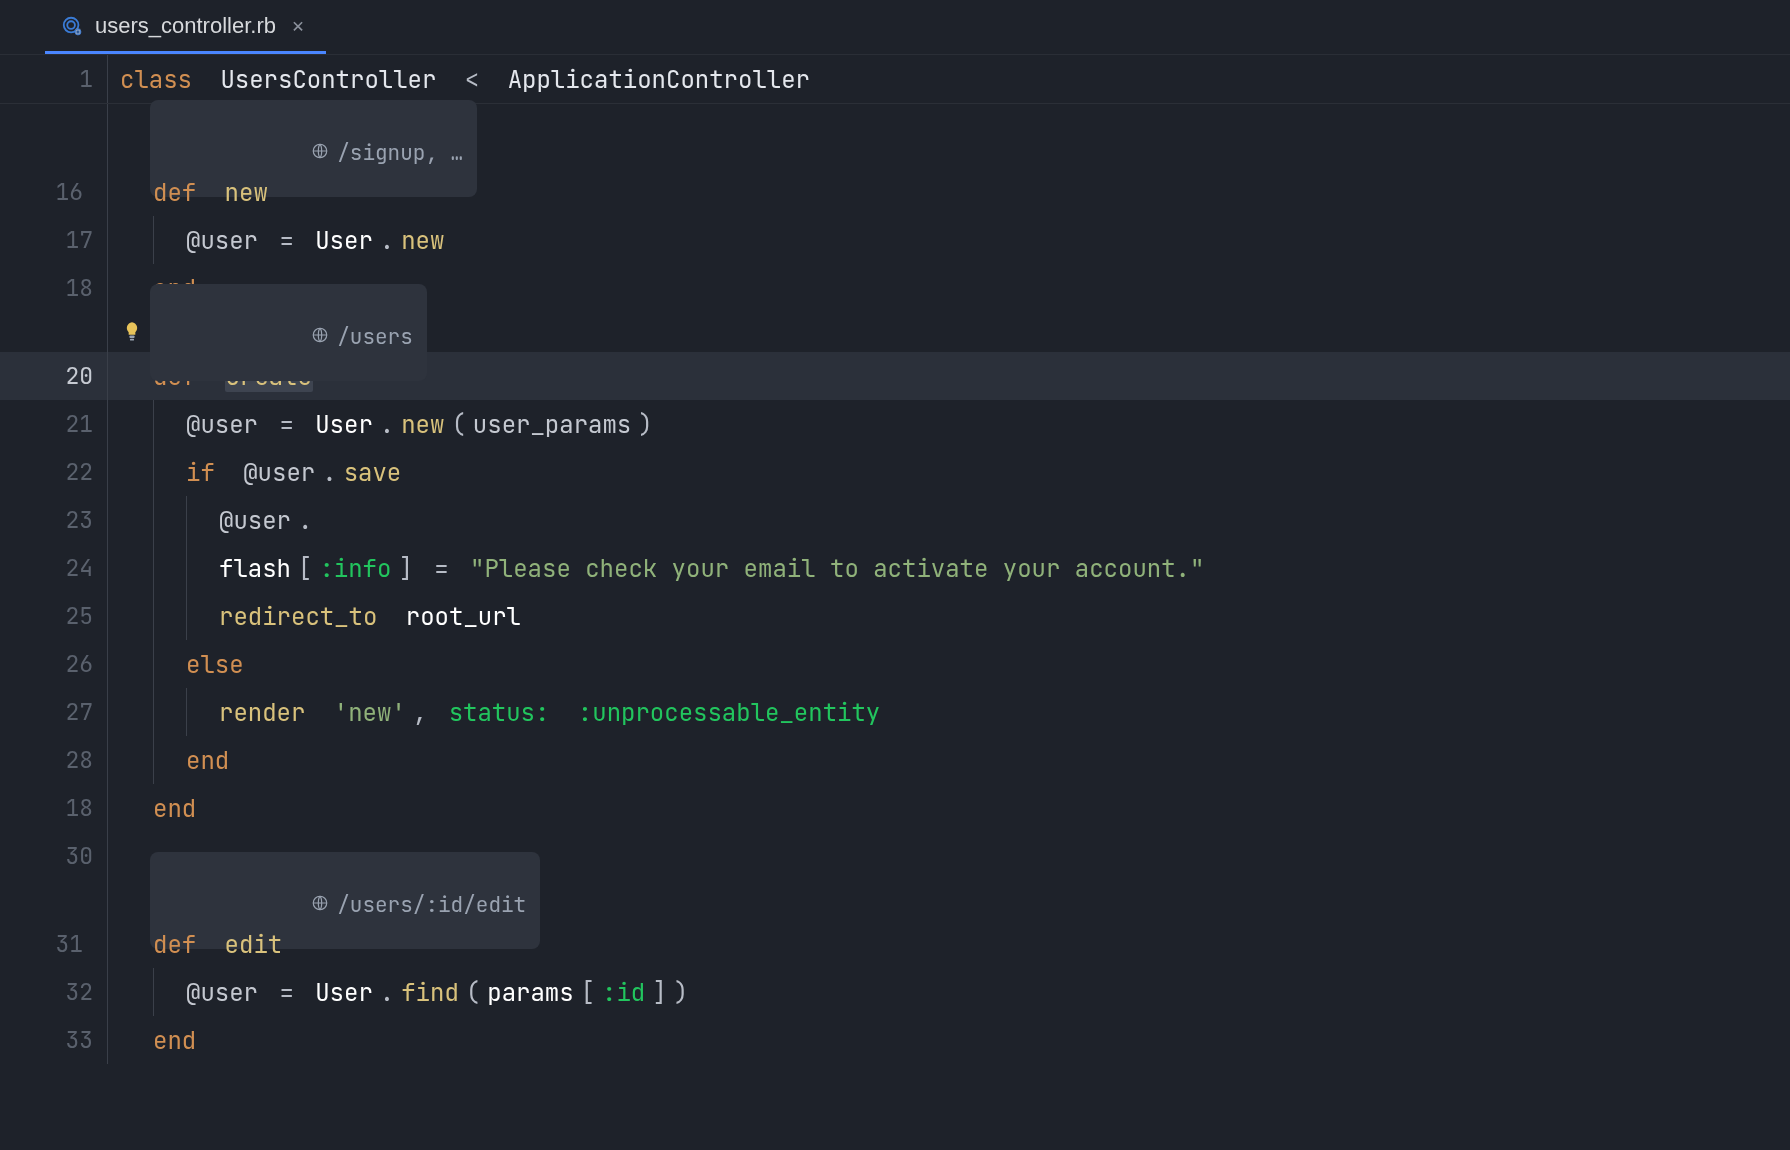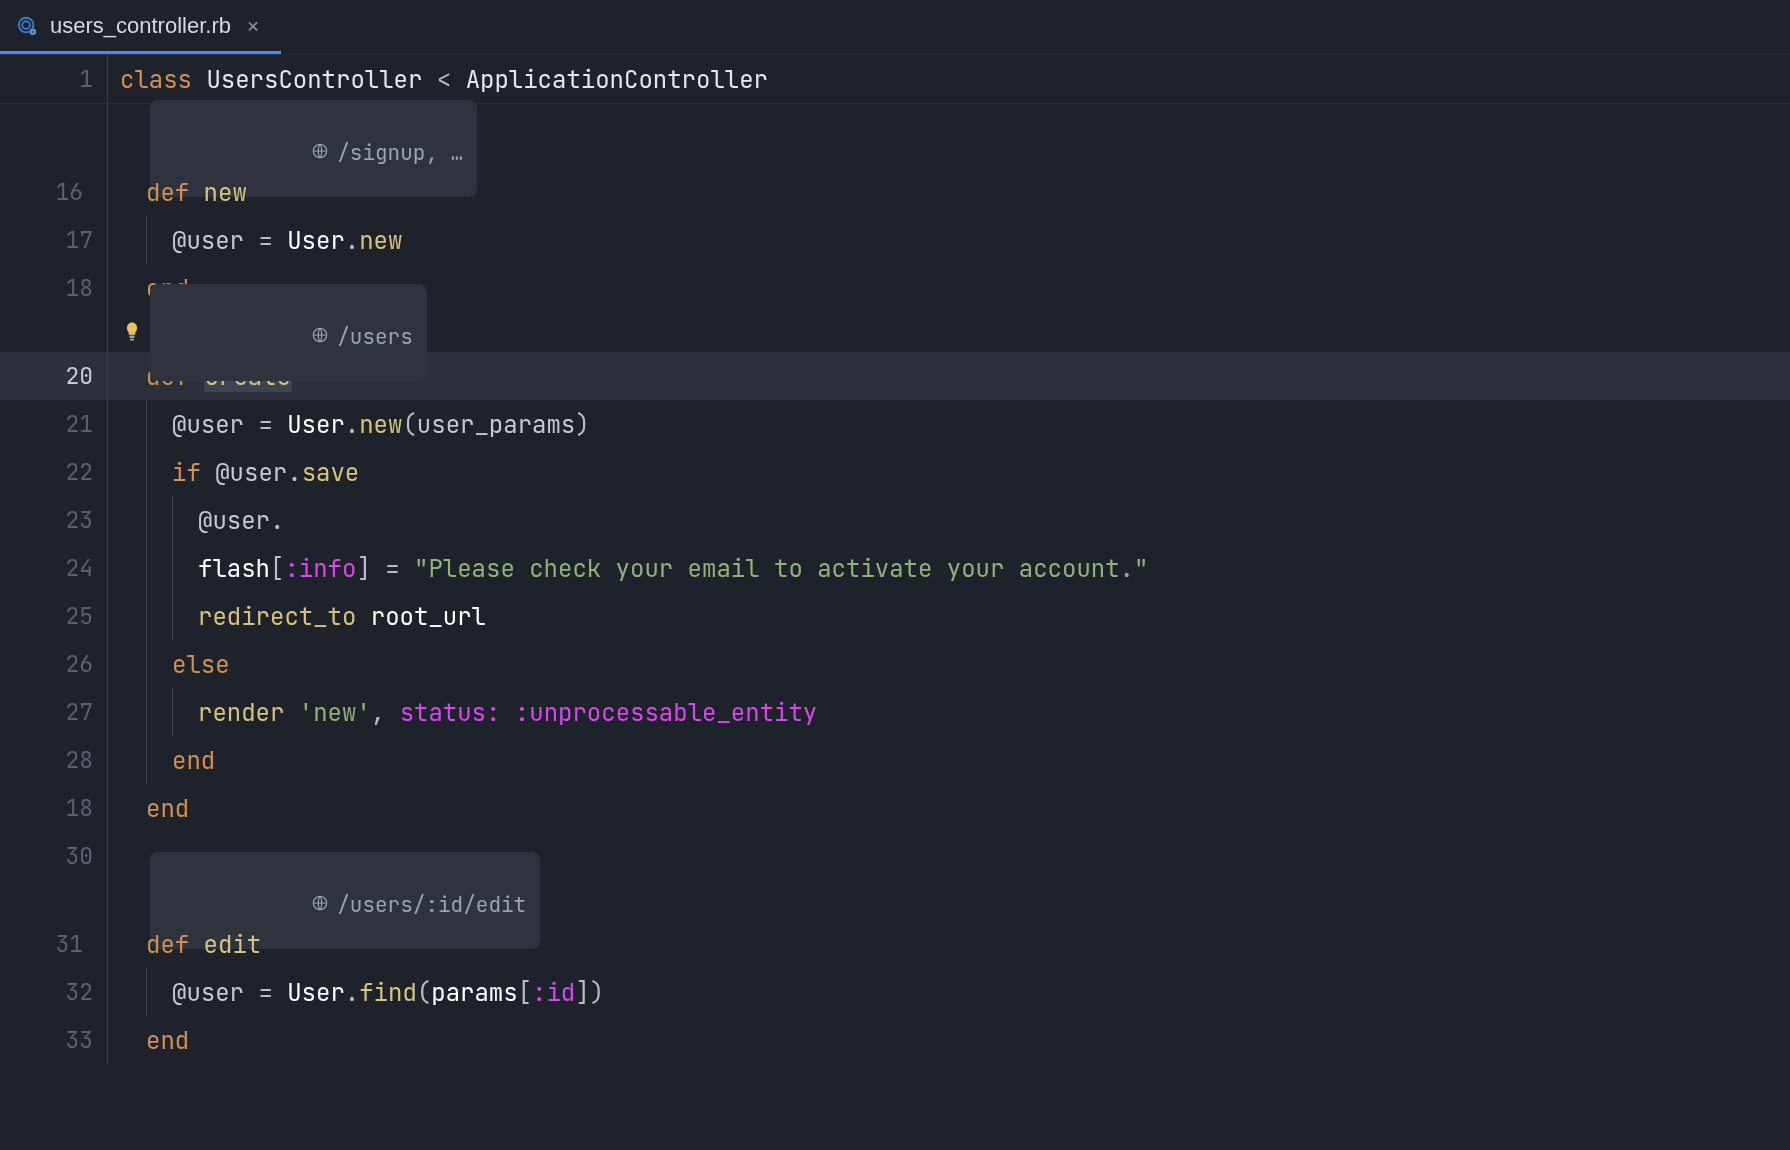--- a/index.html
+++ b/index.html
@@ -10,20 +10,21 @@
     font-size: 24px;
     color: #c0c5ce;
   }
 
   
   .tabbar {
     height: 54px;
     display: flex;
     align-items: stretch;
     background: #1e222a;
+    padding-left: 45px;
   }
   .tab {
     display: flex;
     align-items: center;
     gap: 12px;
     padding: 0 18px 0 16px;
     background: #21252b;
     border-bottom: 3px solid transparent;
     position: relative;
     cursor: pointer;
@@ -46,20 +47,21 @@
   .editor {
     display: flex;
     height: calc(100% - 54px);
     border-top: 1px solid #2a2e36;
   }
 
   .line {
     height: 48px;
     display: flex;
     align-items: center;
+    gap: 7px;
   }
   
   .hint-row { height: 40px; }
   .hint-row .line { height: 40px; }
   .spacer-row { height: 24px; }
   .spacer-row .line { height: 24px; }
   .code-row.current { background: #404040; } 
   .code-row { display: flex; }
   .code-row .gut-cell {
     width: 108px; flex: none;
@@ -98,21 +100,21 @@
 
   
   .kw   { color: #d18f52; }        
   .cls  { color: #e4e7ed; } 
   .cls.plain { font-style: normal; }
   .op   { color: #b7bcc6; }
   .fn   { color: #d9c27c; }
   .id   { color: #ffffff; }        
   .ivar2{ color: #c4c8d0; }
   .str  { color: #90b27a; }        
-  .sym  { color: #d946ef; }        
+  .sym  { color: #22c55e; }        
   .parm { color: #c4c8d0; }
 
   .sel { background: #3e4450; border-radius: 2px; padding: 0 1px; }
 
   
   .hr { height: 1px; background: #2b2f37; }
 
   
   .rows { display: flex; flex-direction: column; }
 

